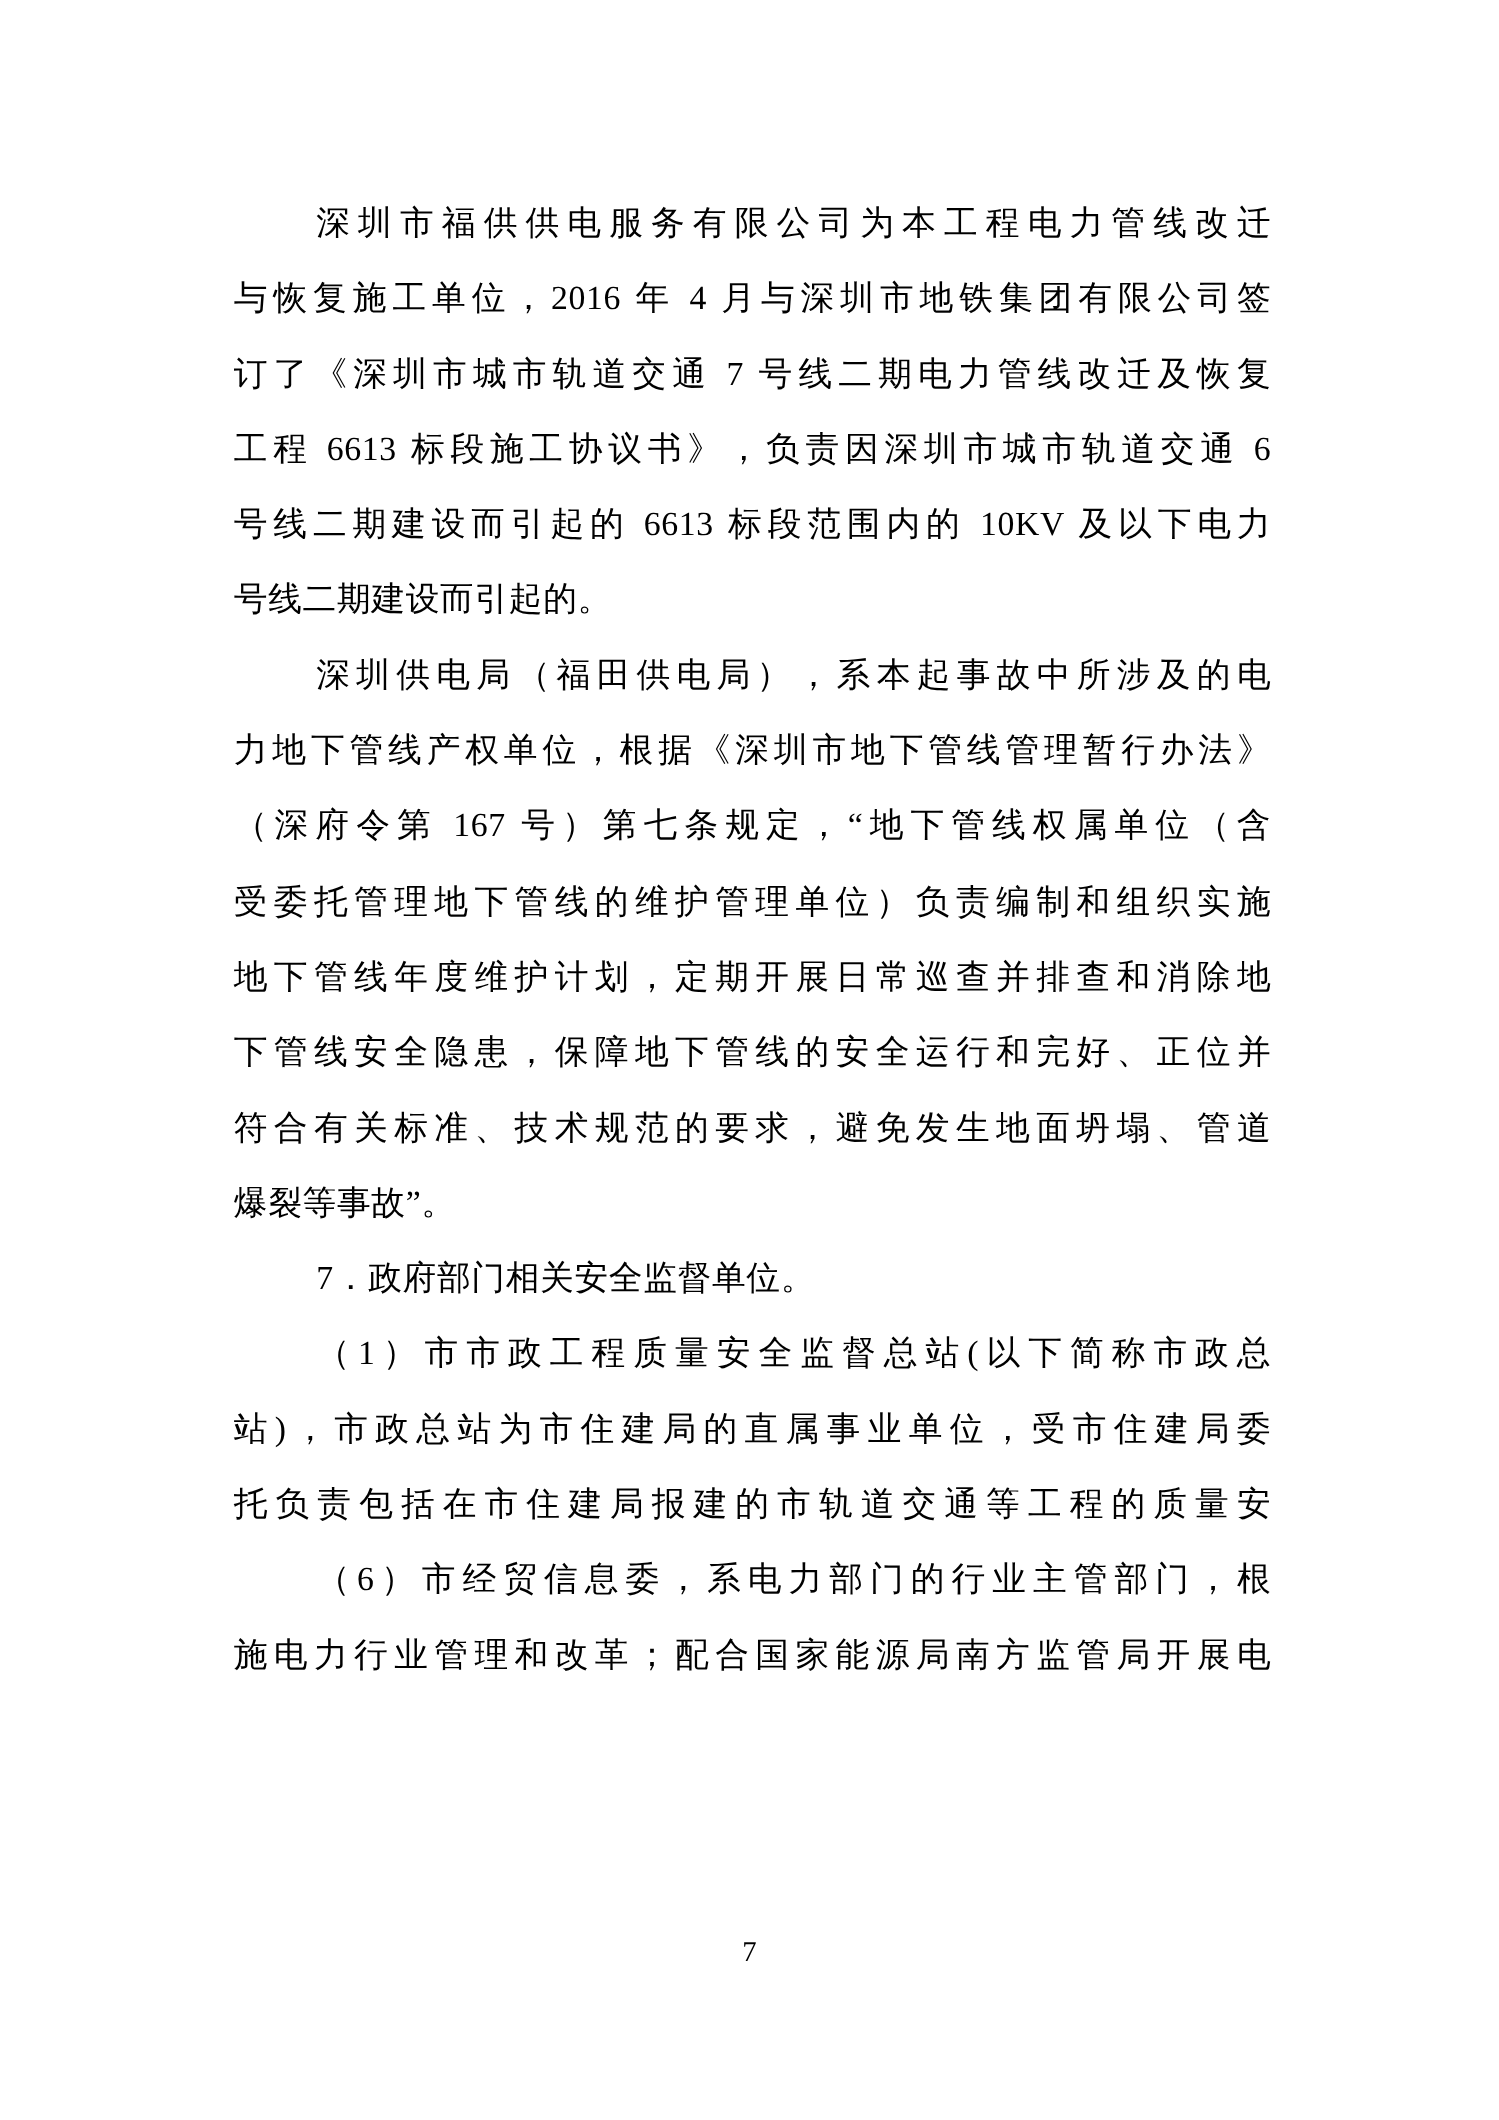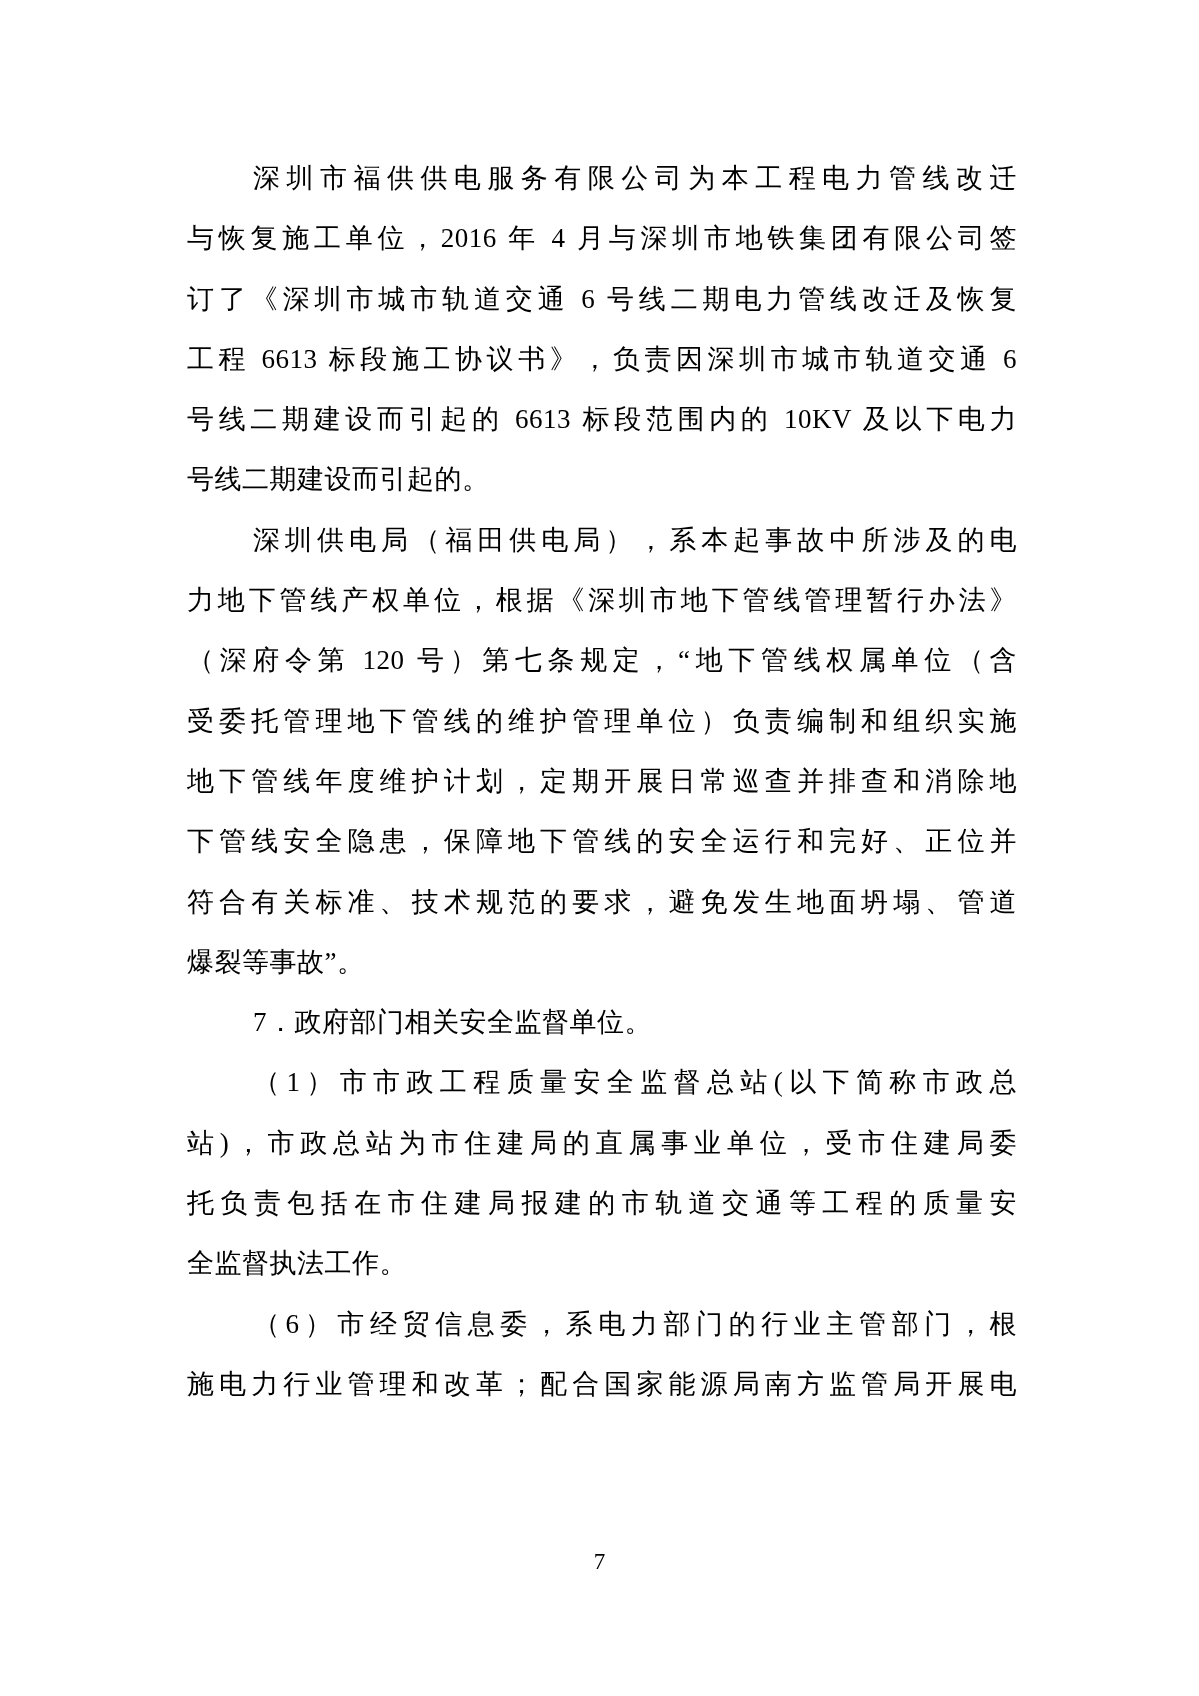--- a/index.html
+++ b/index.html
@@ -51,34 +51,33 @@
     color: #000000;
   }
 </style>
 </head>
 <body>
 
 <div class="page">
   <div class="text-block" id="text-block">
       <div class="line indent justify">深圳市福供供电服务有限公司为本工程电力管线改迁</div>
       <div class="line justify">与恢复施工单位，2016 年 4 月与深圳市地铁集团有限公司签</div>
-      <div class="line justify">订了《深圳市城市轨道交通 6 号线二期电力管线改迁及恢复</div>
+      <div class="line justify">订了《深圳市城市轨道交通 7 号线二期电力管线改迁及恢复</div>
       <div class="line justify">工程 6613 标段施工协议书》，负责因深圳市城市轨道交通 6</div>
       <div class="line justify">号线二期建设而引起的 6613 标段范围内的 10KV 及以下电力</div>
       <div class="line">号线二期建设而引起的。</div>
       <div class="line indent justify">深圳供电局（福田供电局），系本起事故中所涉及的电</div>
       <div class="line justify">力地下管线产权单位，根据《深圳市地下管线管理暂行办法》</div>
-      <div class="line justify">（深府令第 120 号）第七条规定，“地下管线权属单位（含</div>
+      <div class="line justify">（深府令第 167 号）第七条规定，“地下管线权属单位（含</div>
       <div class="line justify">受委托管理地下管线的维护管理单位）负责编制和组织实施</div>
       <div class="line justify">地下管线年度维护计划，定期开展日常巡查并排查和消除地</div>
       <div class="line justify">下管线安全隐患，保障地下管线的安全运行和完好、正位并</div>
       <div class="line justify">符合有关标准、技术规范的要求，避免发生地面坍塌、管道</div>
       <div class="line">爆裂等事故”。</div>
       <div class="line indent">7．政府部门相关安全监督单位。</div>
       <div class="line indent justify">（1）市市政工程质量安全监督总站(以下简称市政总</div>
       <div class="line justify">站)，市政总站为市住建局的直属事业单位，受市住建局委</div>
       <div class="line justify">托负责包括在市住建局报建的市轨道交通等工程的质量安</div>
-      <div class="line">全监督执法工作。</div>
       <div class="line indent justify">（6）市经贸信息委，系电力部门的行业主管部门，根</div>
       <div class="line justify">施电力行业管理和改革；配合国家能源局南方监管局开展电</div>
     </div>
   <div class="page-number">7</div>
 </div>
 
 </body></html>

